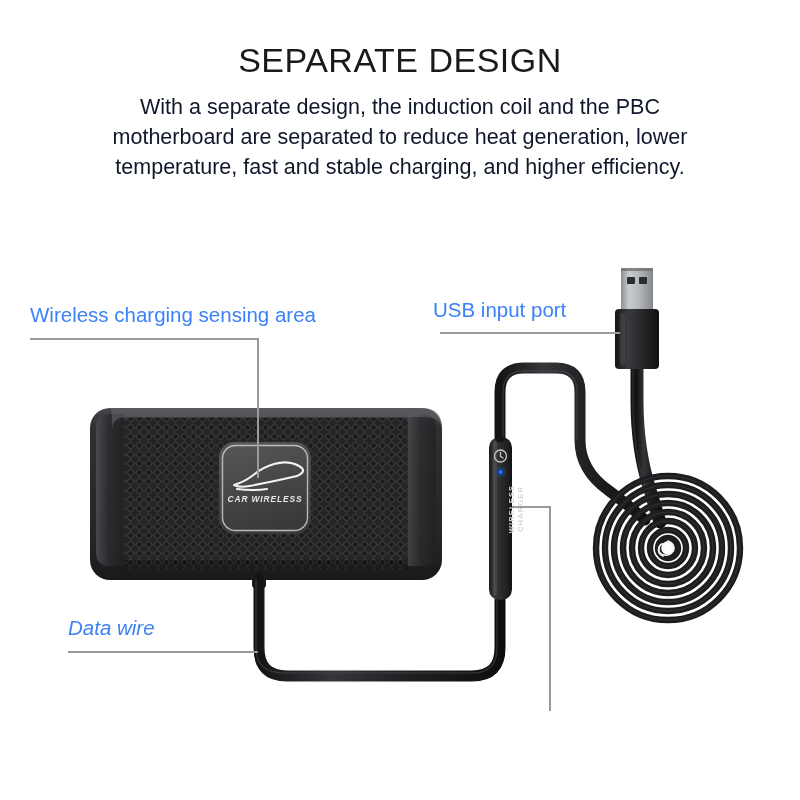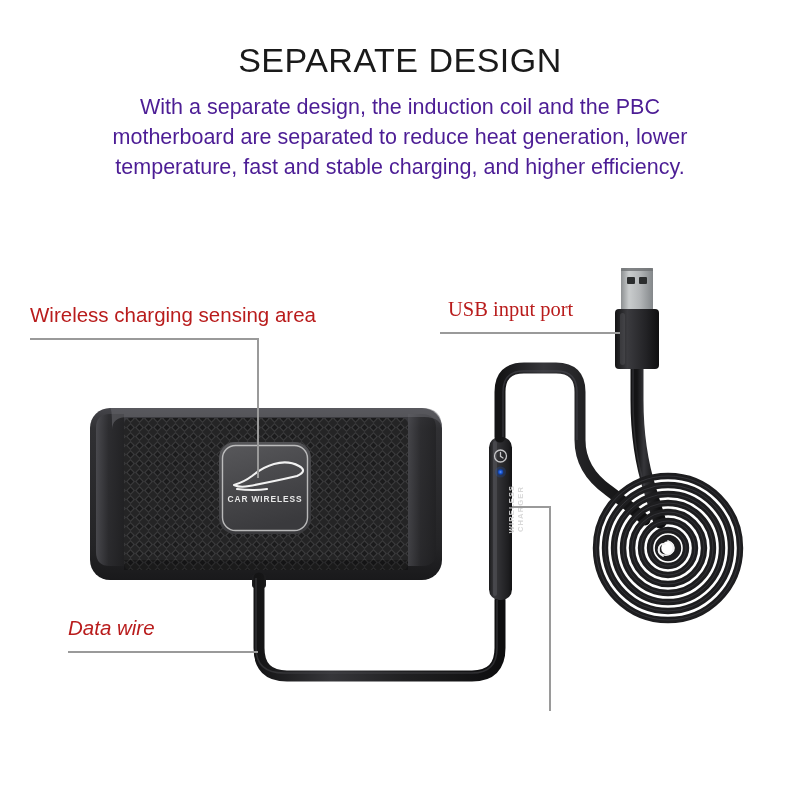--- a/index.html
+++ b/index.html
@@ -34,34 +34,34 @@
     line-height: 1.1;
   }
   .subcopy {
     position: absolute;
     left: 95px;
     top: 92px;
     width: 610px;
     text-align: center;
     font-size: 21.5px;
     line-height: 30px;
-    color: #4c1d95;
+    color: #0f172a;
     font-weight: 400;
   }
 
   
   .callout {
     position: absolute;
     font-size: 20.5px;
-    color: #b91c1c;
+    color: #3b82f6;
     white-space: nowrap;
     font-weight: 400;
   }
   #label-sensing  { left: 30px;  top: 303px; }
-  #label-usb      { left: 448px; top: 298px; font-family: Liberation Serif, serif; }
+  #label-usb      { left: 433px; top: 298px; }
   #label-datawire { left: 68px;  top: 616px; font-style: italic; }
   #label-pbc      { left: 396px; top: 722px; }
 
   
   .leader {
     position: absolute;
     background: #9a9a9a;
   }
   .leader.h { height: 1.6px; }
   .leader.v { width: 1.6px; }
@@ -76,20 +76,21 @@
   }
 
   
   #pad-badge-text {
     position: absolute;
     left: 222px;
     top: 494px;
     width: 86px;
     text-align: center;
     font-size: 8.4px;
+    font-style: italic;
     font-weight: 700;
     letter-spacing: 0.9px;
     color: #e8e8e8;
     pointer-events: none;
   }
   #module-text {
     position: absolute;
     left: 468px;
     top: 500px;
     width: 96px;

